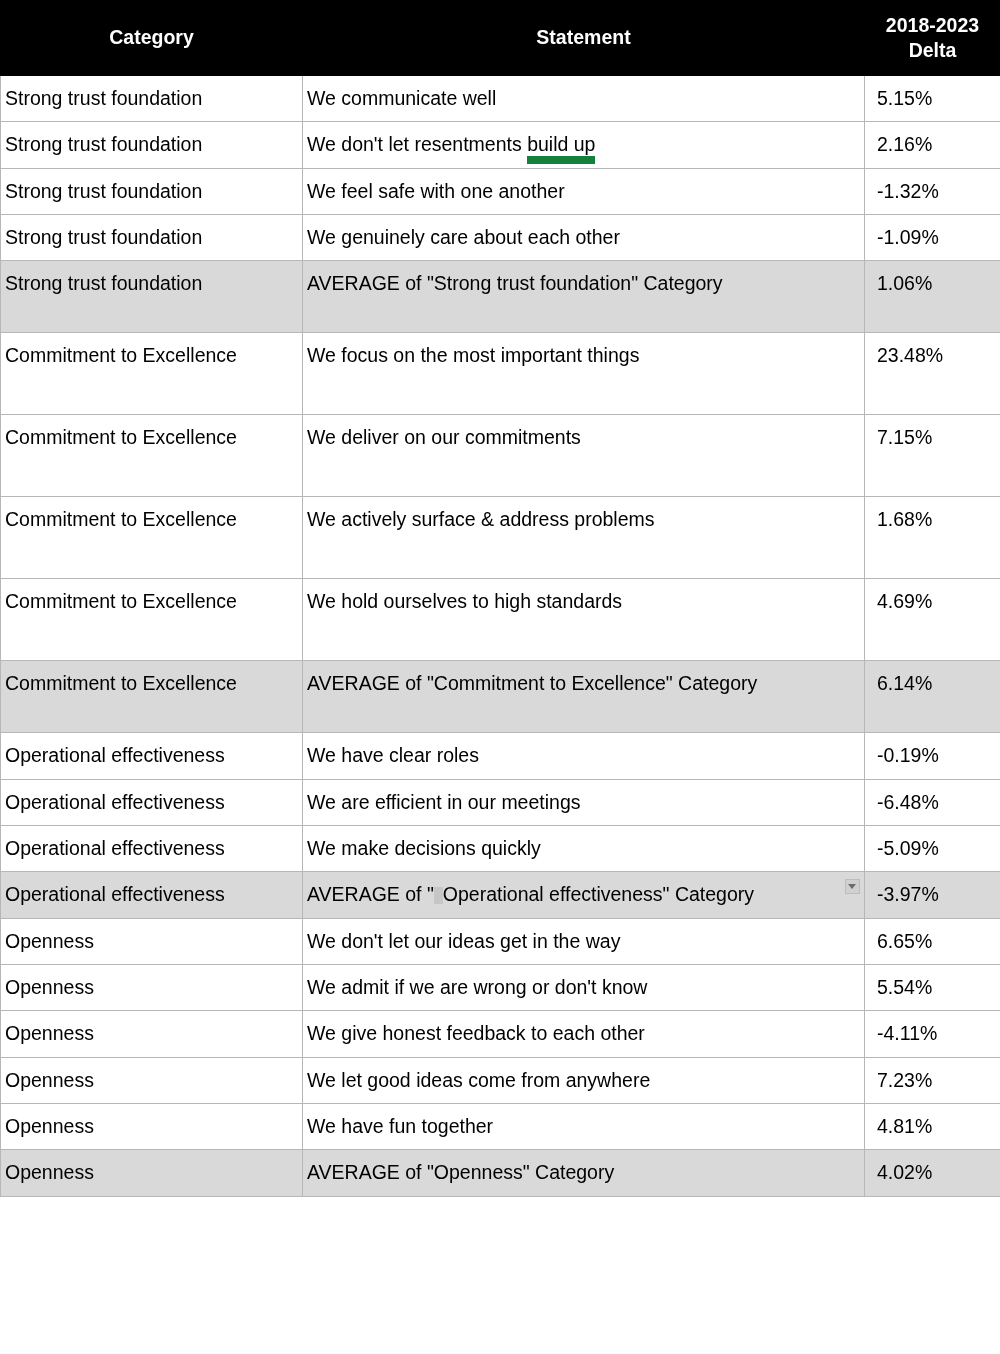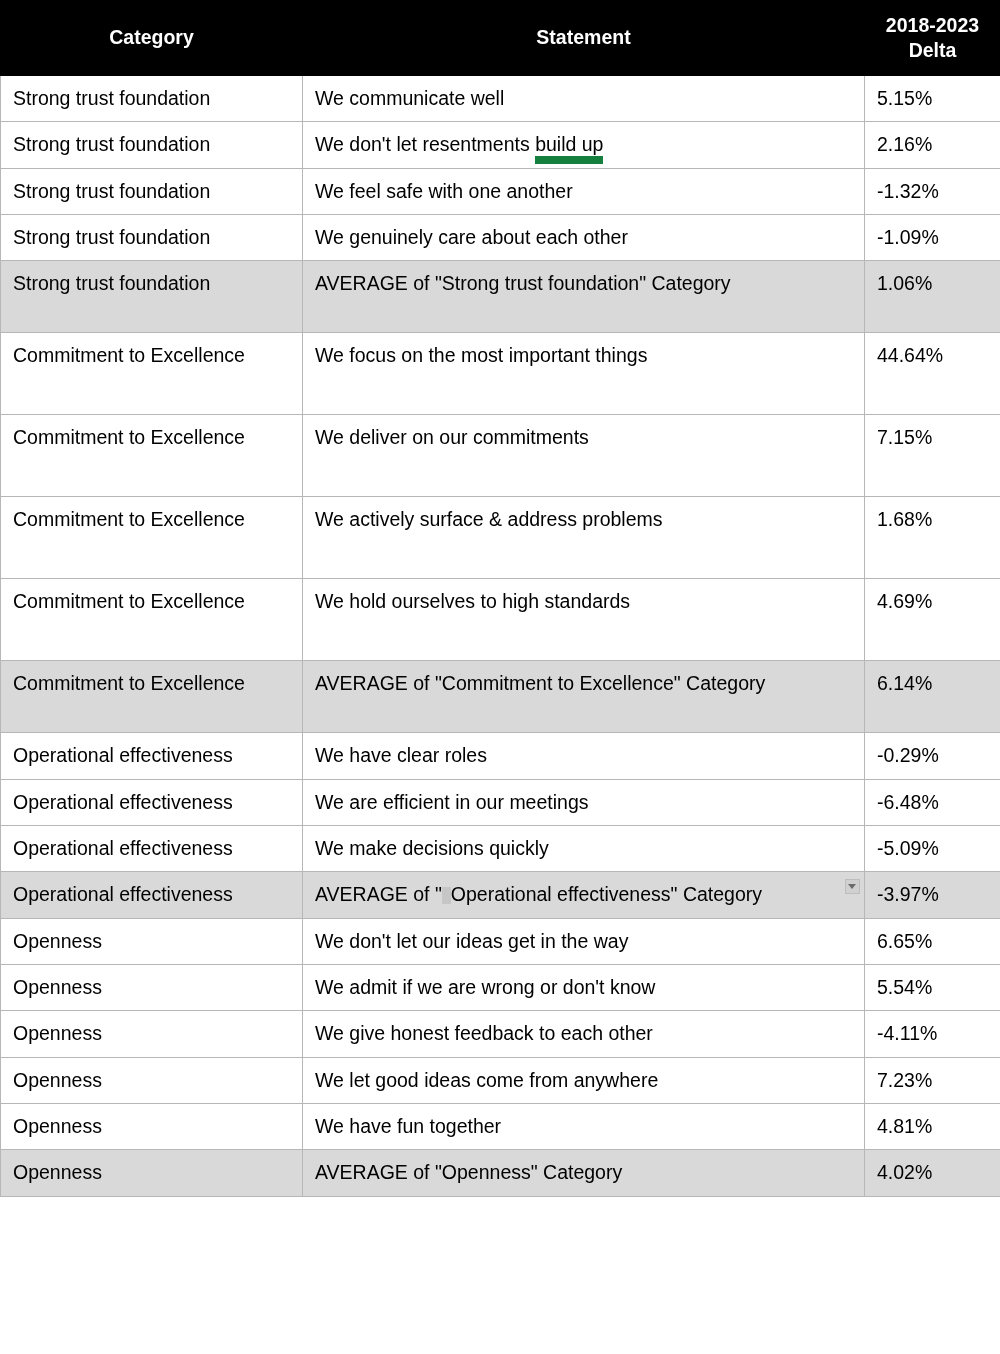--- a/index.html
+++ b/index.html
@@ -44,21 +44,21 @@
   }
   thead th.th-delta {
     white-space: normal;
     word-break: break-word;
     padding-left: 12px;
     padding-right: 12px;
   }
 
   tbody td {
     border: 1px solid #b7b7b7;
-    padding: 10px 12px;
+    padding: 10px 4px;
     vertical-align: top;
     line-height: 1.3;
     background: #ffffff;
     box-sizing: border-box;
   }
   tbody tr.avg-row td {
     background: #d9d9d9;
   }
   tbody td.cell-delta {
     padding-left: 12px;
@@ -145,21 +145,21 @@
           <td class="cell-delta">-1.09%</td>
         </tr>
         <tr class="avg-row avg-tall">
           <td class="cell-category">Strong trust foundation</td>
           <td class="cell-statement">AVERAGE of "Strong trust foundation" Category</td>
           <td class="cell-delta">1.06%</td>
         </tr>
         <tr class="tall">
           <td class="cell-category">Commitment to Excellence</td>
           <td class="cell-statement">We focus on the most important things</td>
-          <td class="cell-delta">44.64%</td>
+          <td class="cell-delta">23.48%</td>
         </tr>
         <tr class="tall">
           <td class="cell-category">Commitment to Excellence</td>
           <td class="cell-statement">We deliver on our commitments</td>
           <td class="cell-delta">7.15%</td>
         </tr>
         <tr class="tall">
           <td class="cell-category">Commitment to Excellence</td>
           <td class="cell-statement">We actively surface &amp; address problems</td>
           <td class="cell-delta">1.68%</td>
@@ -170,21 +170,21 @@
           <td class="cell-delta">4.69%</td>
         </tr>
         <tr class="avg-row avg-tall">
           <td class="cell-category">Commitment to Excellence</td>
           <td class="cell-statement">AVERAGE of "Commitment to Excellence" Category</td>
           <td class="cell-delta">6.14%</td>
         </tr>
         <tr class="normal">
           <td class="cell-category">Operational effectiveness</td>
           <td class="cell-statement">We have clear roles</td>
-          <td class="cell-delta">-0.29%</td>
+          <td class="cell-delta">-0.19%</td>
         </tr>
         <tr class="normal">
           <td class="cell-category">Operational effectiveness</td>
           <td class="cell-statement">We are efficient in our meetings</td>
           <td class="cell-delta">-6.48%</td>
         </tr>
         <tr class="normal">
           <td class="cell-category">Operational effectiveness</td>
           <td class="cell-statement">We make decisions quickly</td>
           <td class="cell-delta">-5.09%</td>

